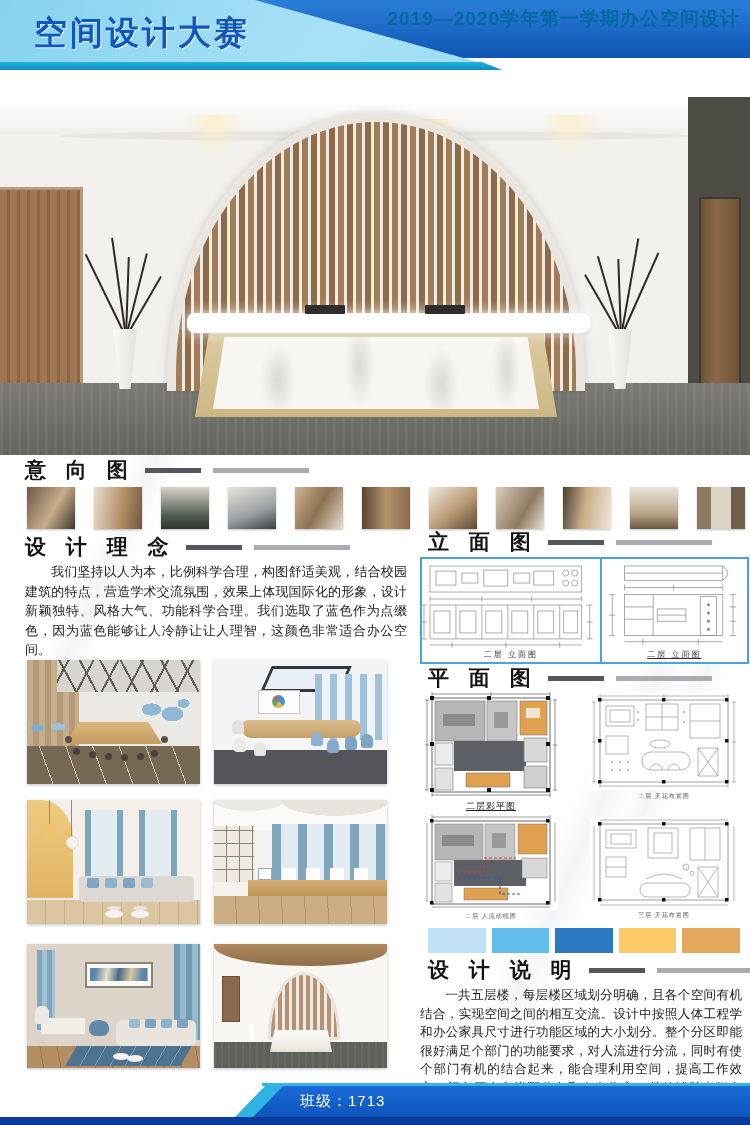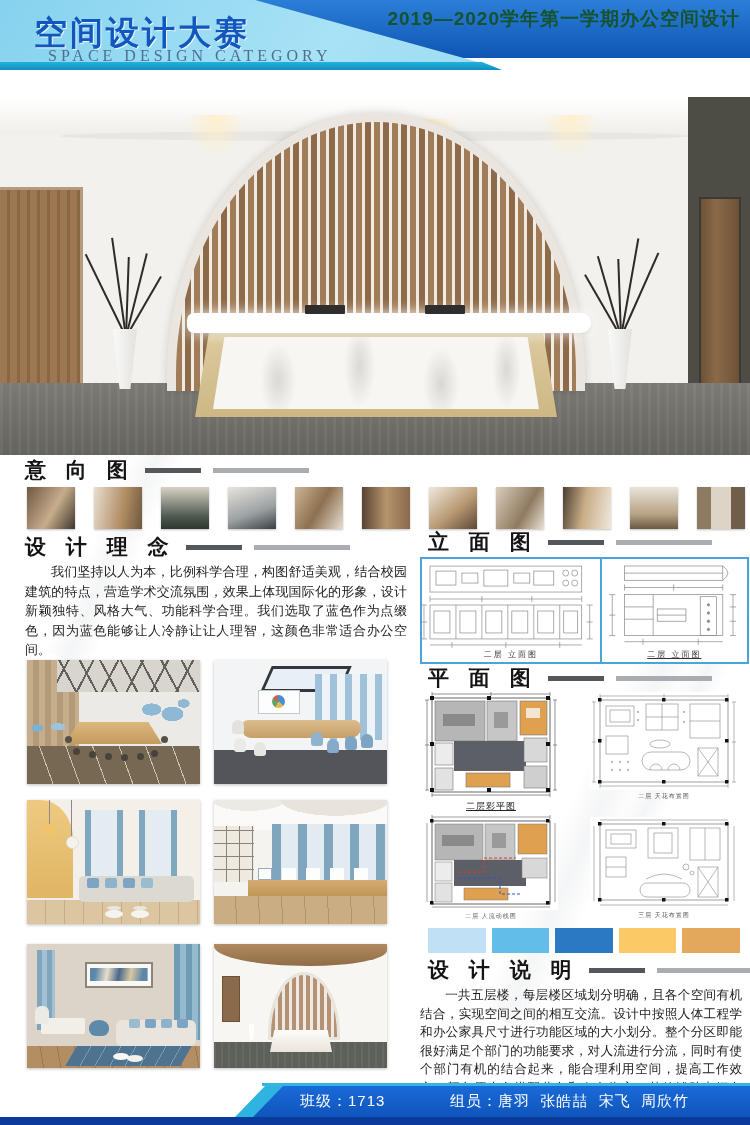--- a/index.html
+++ b/index.html
@@ -17,21 +17,21 @@
   .hdr-light{position:absolute;top:0;left:0;width:750px;height:62px;
              background:linear-gradient(120deg,#86d2ee,#a8e2f6 45%,#8ad4ef);
              clip-path:polygon(0 0,255px 0,478px 62px,0 62px);}
   .hdr-teal{position:absolute;top:62px;left:0;width:520px;height:8px;
             background:linear-gradient(180deg,#23b2da,#0f8fc2);
             clip-path:polygon(0 0,482px 0,502px 8px,0 8px);}
   .hdr-title{position:absolute;top:11px;left:34px;font-size:33px;font-weight:bold;color:#1257be;
              letter-spacing:3px;text-shadow:1px 1px 0 #e8f7ff;}
   .hdr-sub{position:absolute;top:47px;left:48px;font-size:16px;color:#4d6f90;
            font-family:"Liberation Serif","DejaVu Serif",serif;letter-spacing:4px;}
-  .hdr-right{position:absolute;top:6px;right:10px;text-align:right;color:#14532d;z-index:2;}
+  .hdr-right{position:absolute;top:6px;right:10px;text-align:right;color:#0369a1;z-index:2;}
   .hdr-course{font-size:19px;font-weight:bold;letter-spacing:1px;}
   .hdr-school{font-size:13px;font-weight:bold;margin-top:5px;letter-spacing:1px;}
 
   
   .hero{position:absolute;top:57px;left:0;width:750px;height:398px;background:#f2f1ed;z-index:1;}
   .hero .ceiling{position:absolute;top:0;left:0;right:0;height:78px;
                  background:linear-gradient(180deg,#ffffff 55%,#efeeea);}
   .hero .ceiling-edge{position:absolute;top:74px;left:60px;right:60px;height:10px;
                       background:#e2e0da;border-radius:50%;opacity:.6;}
   .spot{position:absolute;width:60px;height:46px;background:radial-gradient(ellipse at 50% 0,rgba(255,238,200,.9),transparent 70%);}
@@ -228,21 +228,20 @@
   <div class="streak" style="left:90px;top:430px;width:50px;height:240px;"></div>
 
   <div class="hdr">
     <div class="hdr-blue"></div>
     <div class="hdr-right">
       <div class="hdr-course">2019—2020学年第一学期办公空间设计</div>
     </div>
     <div class="hdr-light"></div>
     <div class="hdr-teal"></div>
     <div class="hdr-title">空间设计大赛</div>
-    <div class="hdr-sub">SPACE DESIGN CATEGORY</div>
   </div>
 
   <div class="hero">
     <div class="ceiling"></div>
     <div class="ceiling-edge"></div>
     <div class="spot" style="left:185px;top:58px;"></div>
     <div class="spot" style="left:400px;top:62px;"></div>
     <div class="spot" style="left:540px;top:58px;"></div>
     <div class="darkwall"></div>
     <div class="door-r"></div>
@@ -653,15 +652,14 @@
     <span class="bar-d"></span>
     <span class="bar-l"></span>
   </div>
   <div class="para" style="left:420px;top:986px;width:322px;font-size:12.6px;line-height:18.6px;">一共五层楼，每层楼区域划分明确，且各个空间有机结合，实现空间之间的相互交流。设计中按照人体工程学和办公家具尺寸进行功能区域的大小划分。整个分区即能很好满足个部门的功能要求，对人流进行分流，同时有使个部门有机的结合起来，能合理利用空间，提高工作效率。颜色原木色搭配蓝色和白色为主，其他辅助点缀色彩，简单大气。让人感受到舒心自在有一个良好的办公空间。</div>
 
   <div class="foot-cyanline"></div>
   <div class="foot-stripe"></div>
   <div class="foot-bar"></div>
   <div class="foot-dark"></div>
   <div class="foot-text" style="left:300px;">班级：1713</div>
-  <div class="foot-text" style="left:450px;">组员：唐羽  张皓喆  宋飞  周欣竹</div>
 
 </div>
 
 </body></html>

